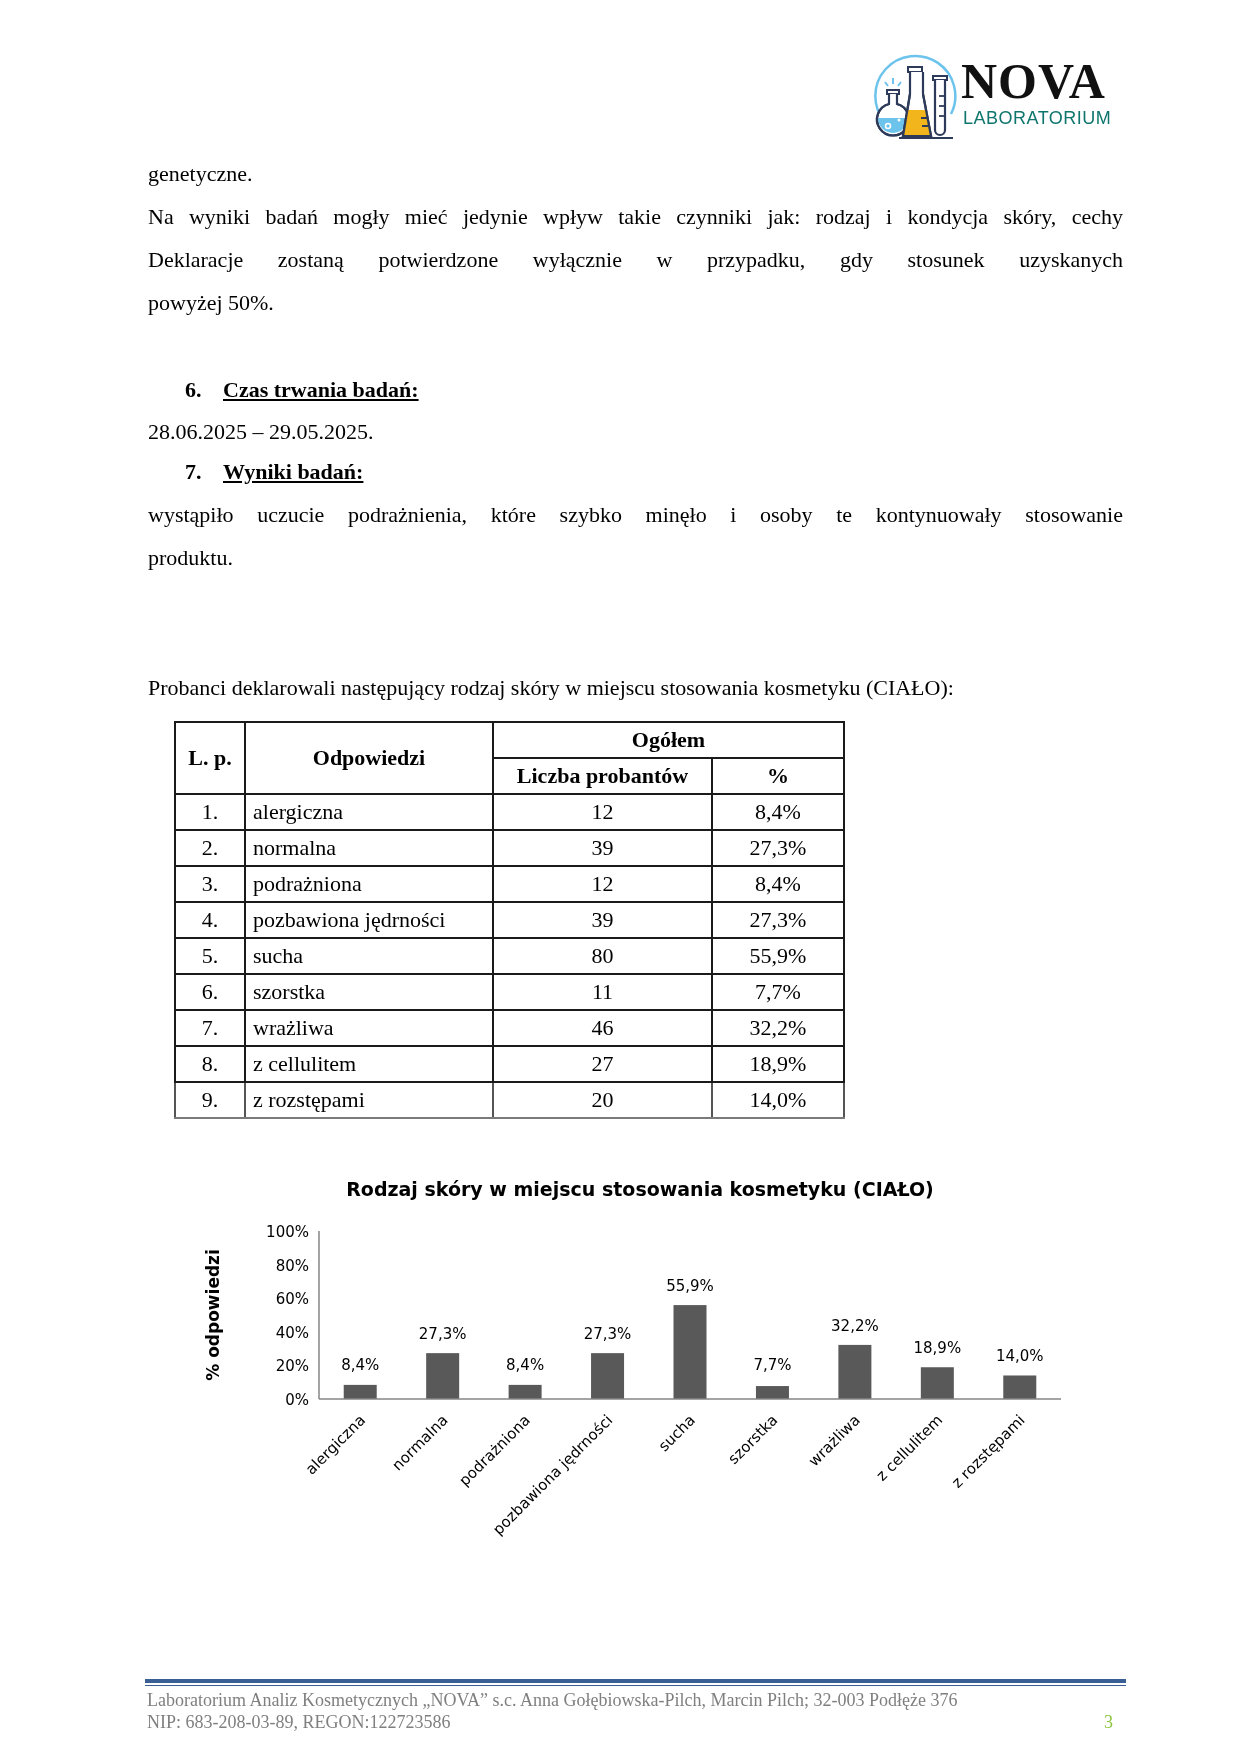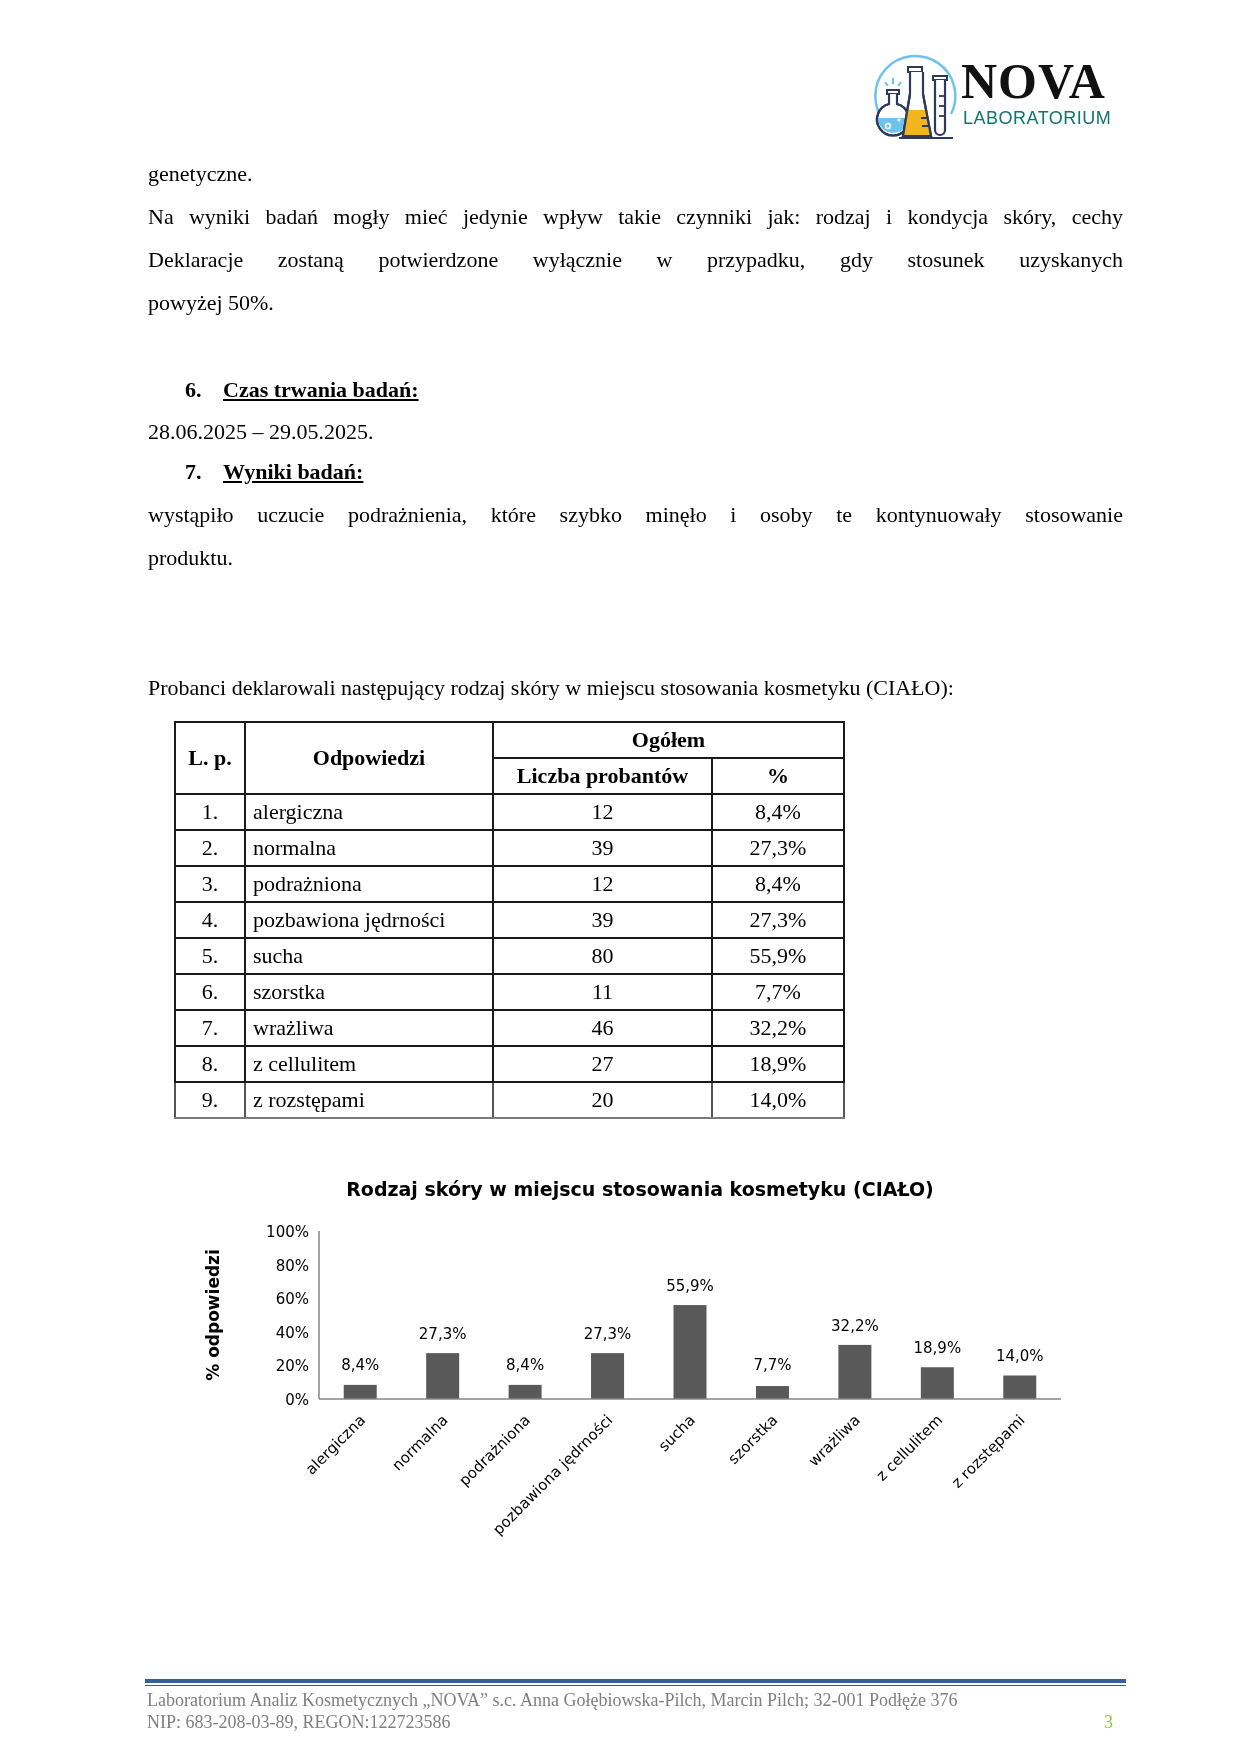--- a/index.html
+++ b/index.html
@@ -229,15 +229,15 @@
       <text x="0" y="0" text-anchor="end" font-size="15" fill="#000" transform="translate(670.8888888888889,261) rotate(-45)">wrażliwa</text>
       <text x="0" y="0" text-anchor="end" font-size="15" fill="#000" transform="translate(753.3333333333334,261) rotate(-45)">z cellulitem</text>
       <text x="0" y="0" text-anchor="end" font-size="15" fill="#000" transform="translate(835.7777777777777,261) rotate(-45)">z rozstępami</text>
     </g>
   <line id="y-axis" x1="129" x2="129" y1="71" y2="239" stroke="#868686" stroke-width="1.5"></line>
   <line id="x-axis" x1="129" x2="871" y1="239" y2="239" stroke="#868686" stroke-width="1.5"></line>
 </svg>
 
 <div id="footer-rule-thick" class="abs"></div>
 <div id="footer-rule-thin" class="abs"></div>
-<div class="foot" style="top:1689px;">Laboratorium Analiz Kosmetycznych „NOVA” s.c. Anna Gołębiowska-Pilch, Marcin Pilch; 32-001 Podłęże 376</div>
+<div class="foot" style="top:1689px;">Laboratorium Analiz Kosmetycznych „NOVA” s.c. Anna Gołębiowska-Pilch, Marcin Pilch; 32-003 Podłęże 376</div>
 <div class="foot" style="top:1711px;">NIP: 683-208-03-89, REGON:122723586</div>
 <div id="page-number">3</div>
 
 </body></html>

